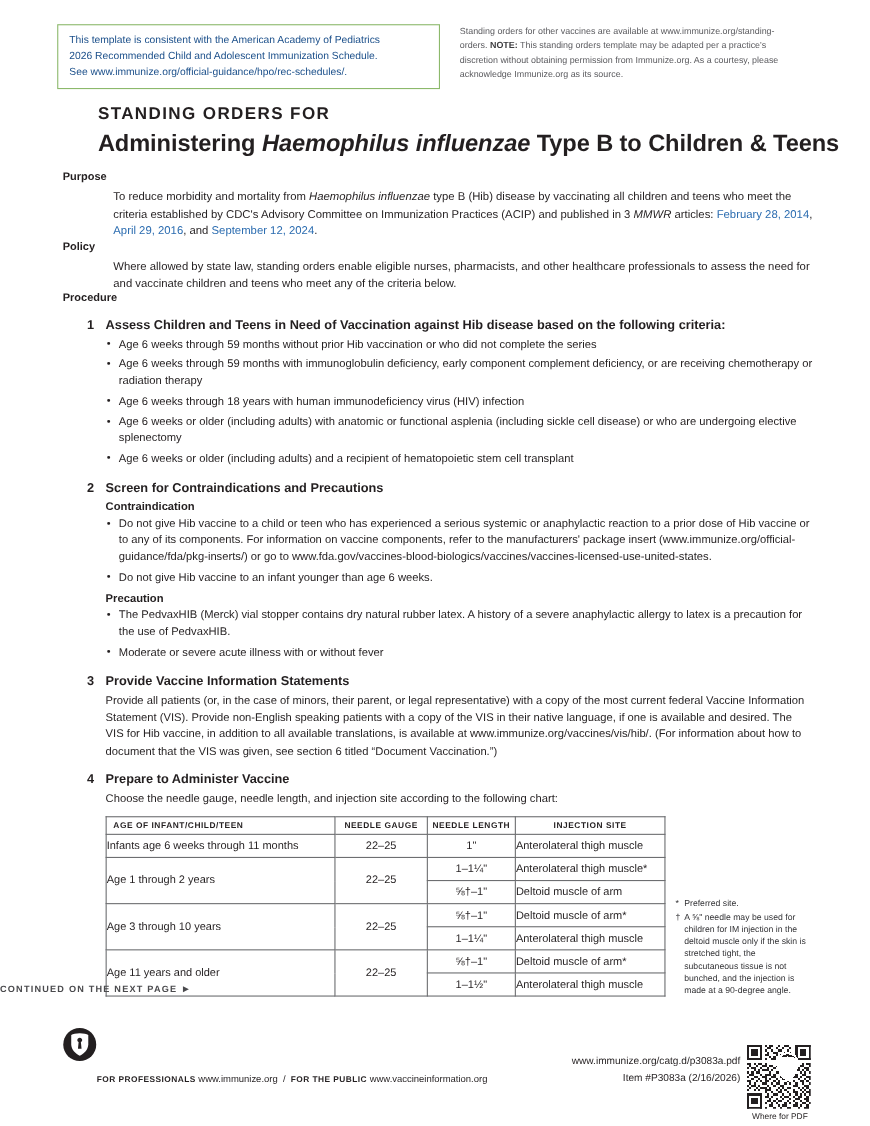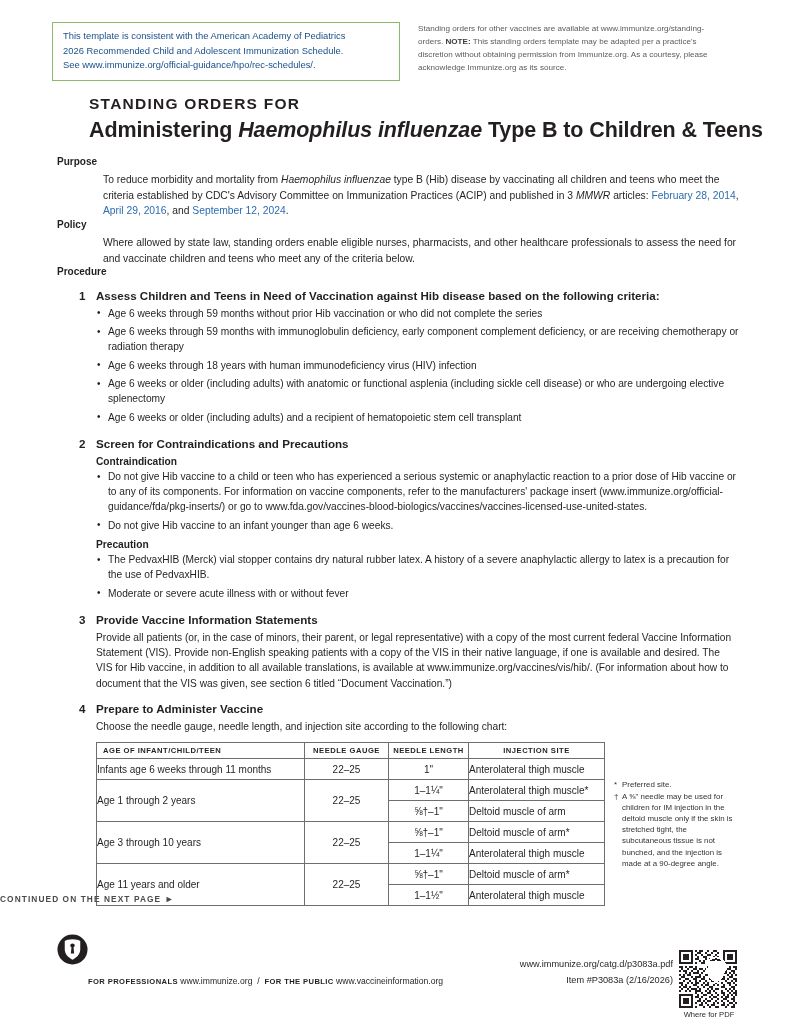--- a/index.html
+++ b/index.html
@@ -120,21 +120,21 @@
     font-size: 10.2px;
     line-height: 1.5;
     margin-top: 3px;
     max-width: 640px;
   }
 
   
   .table-wrap {
     margin-top: 8px;
     display: flex;
-    align-items: center;
+    align-items: flex-end;
   }
   table.needle {
     border-collapse: collapse;
     width: 508px;
     table-layout: fixed;
     border: 1px solid #6d6e71;
   }
   table.needle th, table.needle td {
     border: 1px solid #6d6e71;
     padding: 0;

